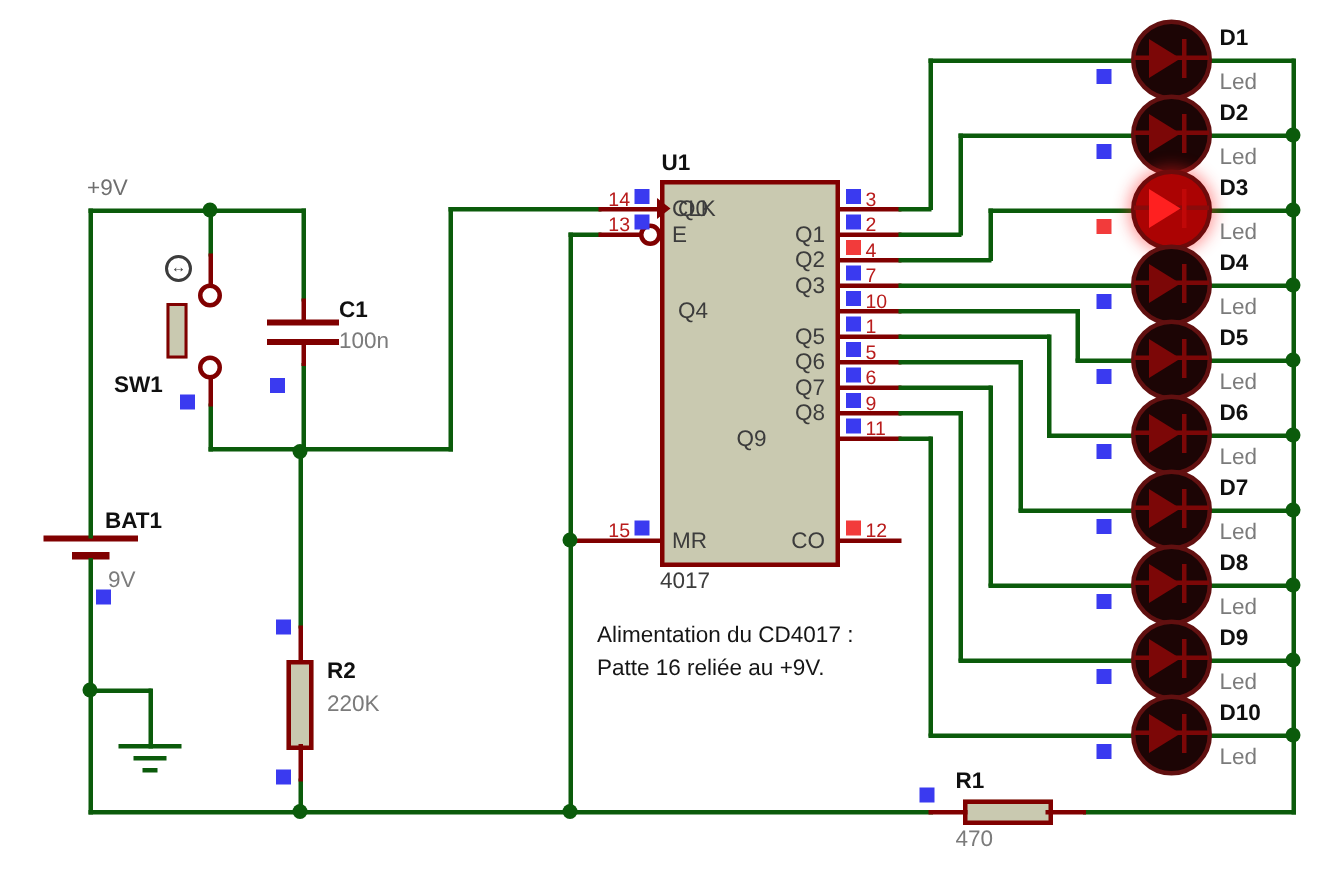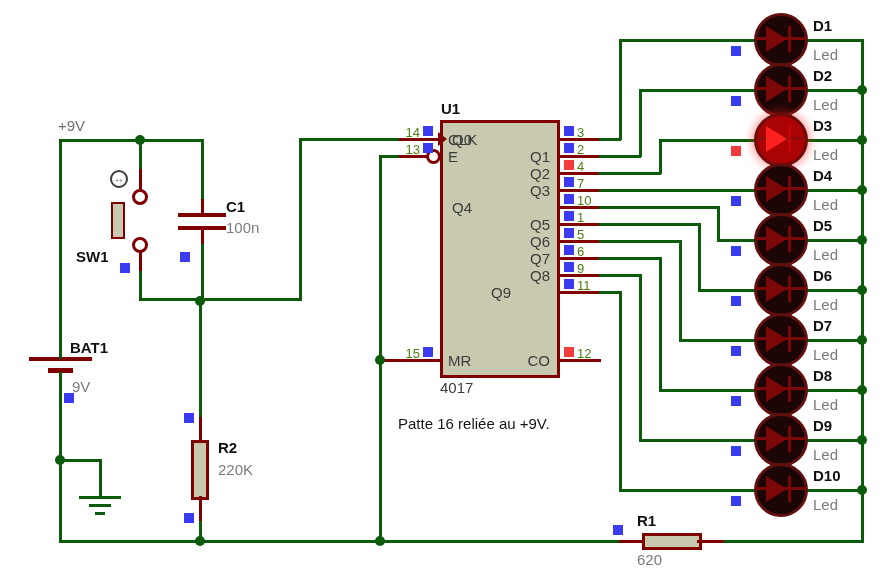--- a/index.html
+++ b/index.html
@@ -6,21 +6,21 @@
   #canvas{position:relative;width:880px;height:580px;background:#ffffff;
           font-family:"Liberation Sans",sans-serif;overflow:hidden;}
   .wseg{position:absolute;}
   .dot{position:absolute;width:10px;height:10px;border-radius:50%;background:var(--wire);}
   .sq{position:absolute;width:10px;height:10px;}
   .sq.low{background:var(--low);}
   .sq.high{background:var(--high);}
   .ref{position:absolute;font-weight:bold;font-size:15px;color:#101010;white-space:nowrap;}
   .val{position:absolute;font-size:15px;color:var(--valtext);white-space:nowrap;}
   .graylbl{position:absolute;font-size:15px;color:#6f6f6f;white-space:nowrap;}
-  .pinnum{position:absolute;font-size:13px;color:#4d7c0f;white-space:nowrap;}
+  .pinnum{position:absolute;font-size:13px;color:#b91c1c;white-space:nowrap;}
   .pinnum.ralign{width:22px;text-align:right;}
   .iclabel{position:absolute;font-size:15px;color:#3c3c3c;white-space:nowrap;}
   .icbody{position:absolute;left:440px;top:120px;width:114px;height:252px;
           background:var(--fill);border:3px solid var(--pin);}
   .resbody{position:absolute;background:var(--fill);border:3px solid var(--pin);}
   .plate{position:absolute;background:var(--pin);}
   .ring{position:absolute;width:10px;height:10px;border:3px solid var(--pin);
         border-radius:50%;background:#fff;}
   .bubble{position:absolute;left:426px;top:149px;width:9px;height:9px;
           border:3px solid var(--pin);border-radius:50%;background:#fff;}
@@ -52,26 +52,27 @@
 
   <span class="ref" style="left:76px;top:248px;">SW1</span>
 
   <span class="ref" style="left:226px;top:198px;">C1</span>
   <span class="val" style="left:226px;top:219px;">100n</span>
 
   <span class="ref" style="left:218px;top:439px;">R2</span>
   <span class="val" style="left:218px;top:461px;">220K</span>
 
   <span class="ref" style="left:637px;top:512px;">R1</span>
-  <span class="val" style="left:637px;top:551px;">620</span>
+  <span class="val" style="left:637px;top:551px;">470</span>
 
   <span class="ref" style="left:441px;top:100px;">U1</span>
   <span class="iclabel" style="left:440px;top:379px;">4017</span>
 
   <div class="note">
+    <div>Alimentation du CD4017 :</div>
     <div>Patte 16 reliée au +9V.</div>
   </div>
 
   <div class="icbody"></div>
   <div class="clkarrow"></div>
   <div class="bubble"></div>
 
   <div class="plate" style="left:29px;top:357px;width:63px;height:4px;"></div>
   <div class="plate" style="left:48px;top:368px;width:25px;height:5px;"></div>
 

